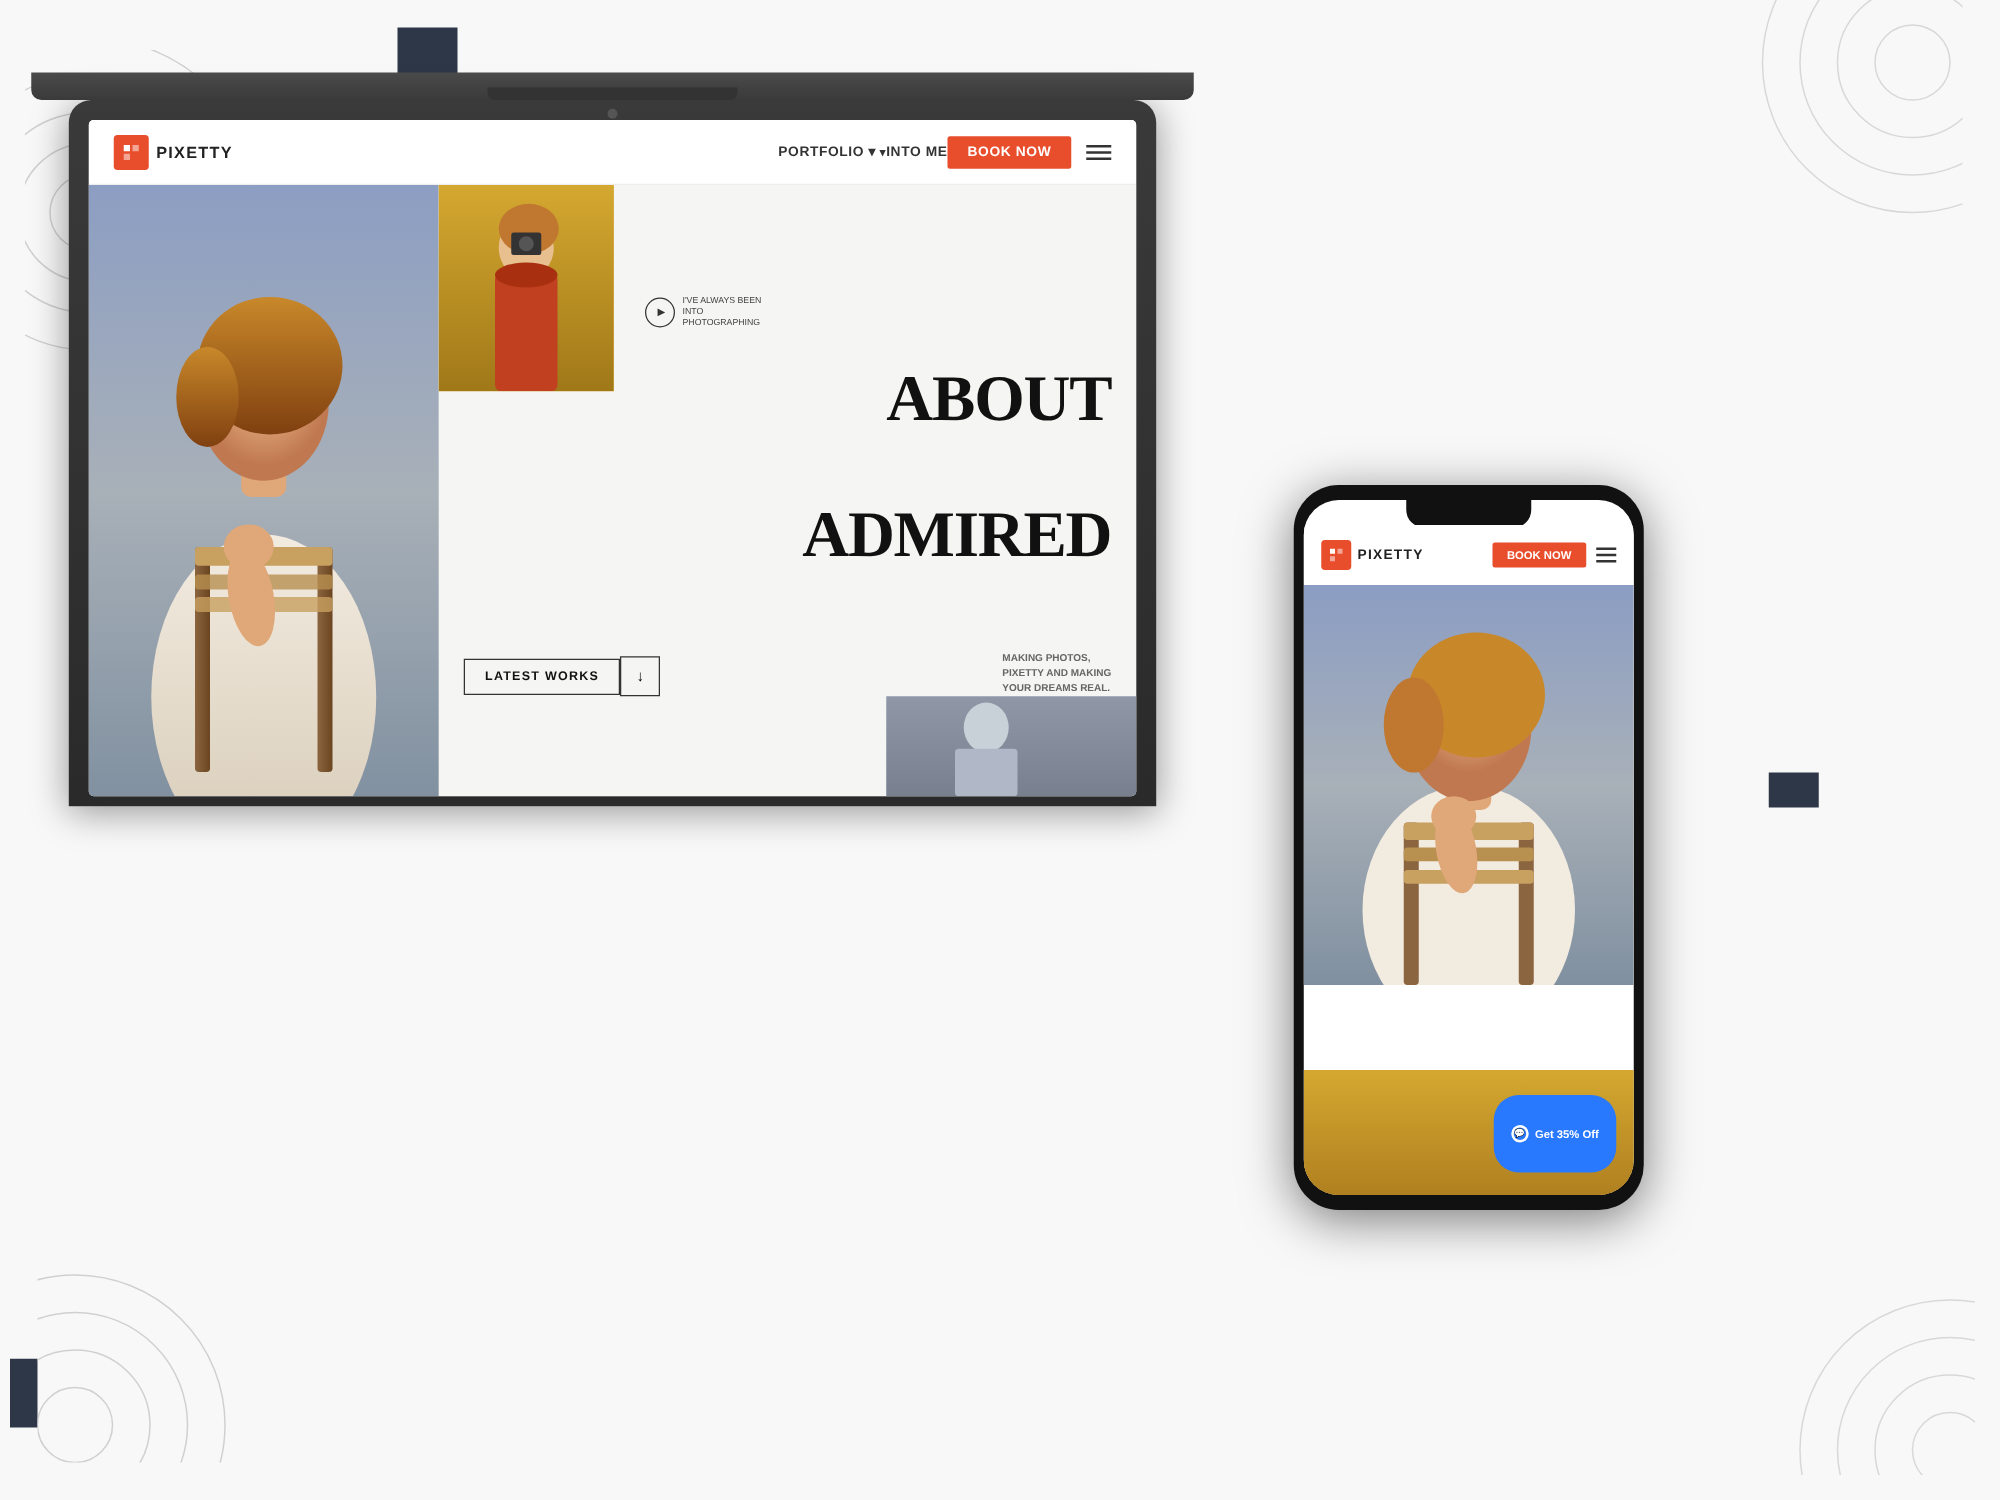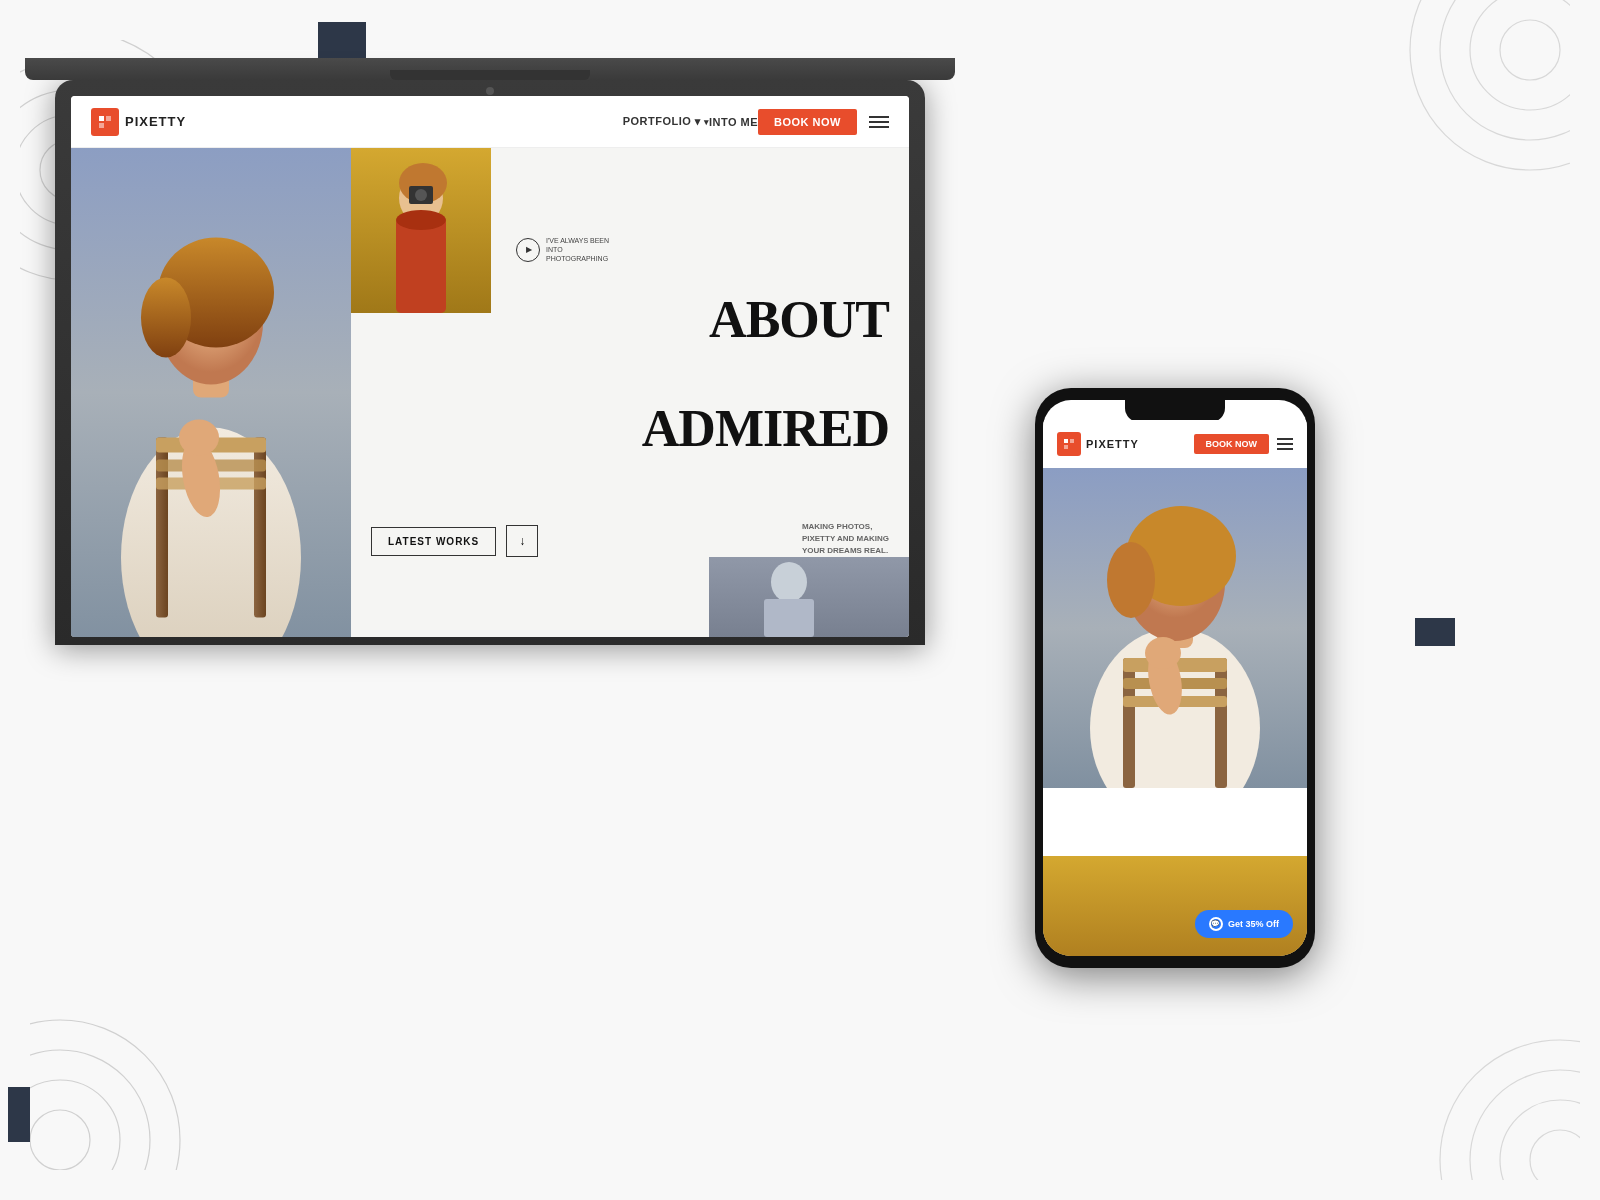--- a/index.html
+++ b/index.html
@@ -287,21 +287,20 @@
       max-width: 80px;
     }
 
     
     .hero-cta {
       position: absolute;
       bottom: 80px;
       left: 20px;
       display: flex;
       align-items: center;
-      gap: 10px;
     }
 
     .btn-latest {
       border: 1.5px solid #333;
       background: transparent;
       padding: 8px 16px;
       font-size: 10px;
       font-weight: 700;
       letter-spacing: 1px;
       cursor: pointer;
@@ -425,21 +424,21 @@
     }
 
     .phone-offer-badge {
       position: absolute;
       bottom: 18px;
       right: 14px;
       background: #2979ff;
       color: #fff;
       font-size: 9px;
       font-weight: 700;
-      padding: 7px 14px;
+      padding: 24px 14px;
       border-radius: 20px;
       display: flex;
       align-items: center;
       gap: 5px;
     }
 
     .offer-icon {
       width: 14px;
       height: 14px;
       border: 2px solid #fff;

